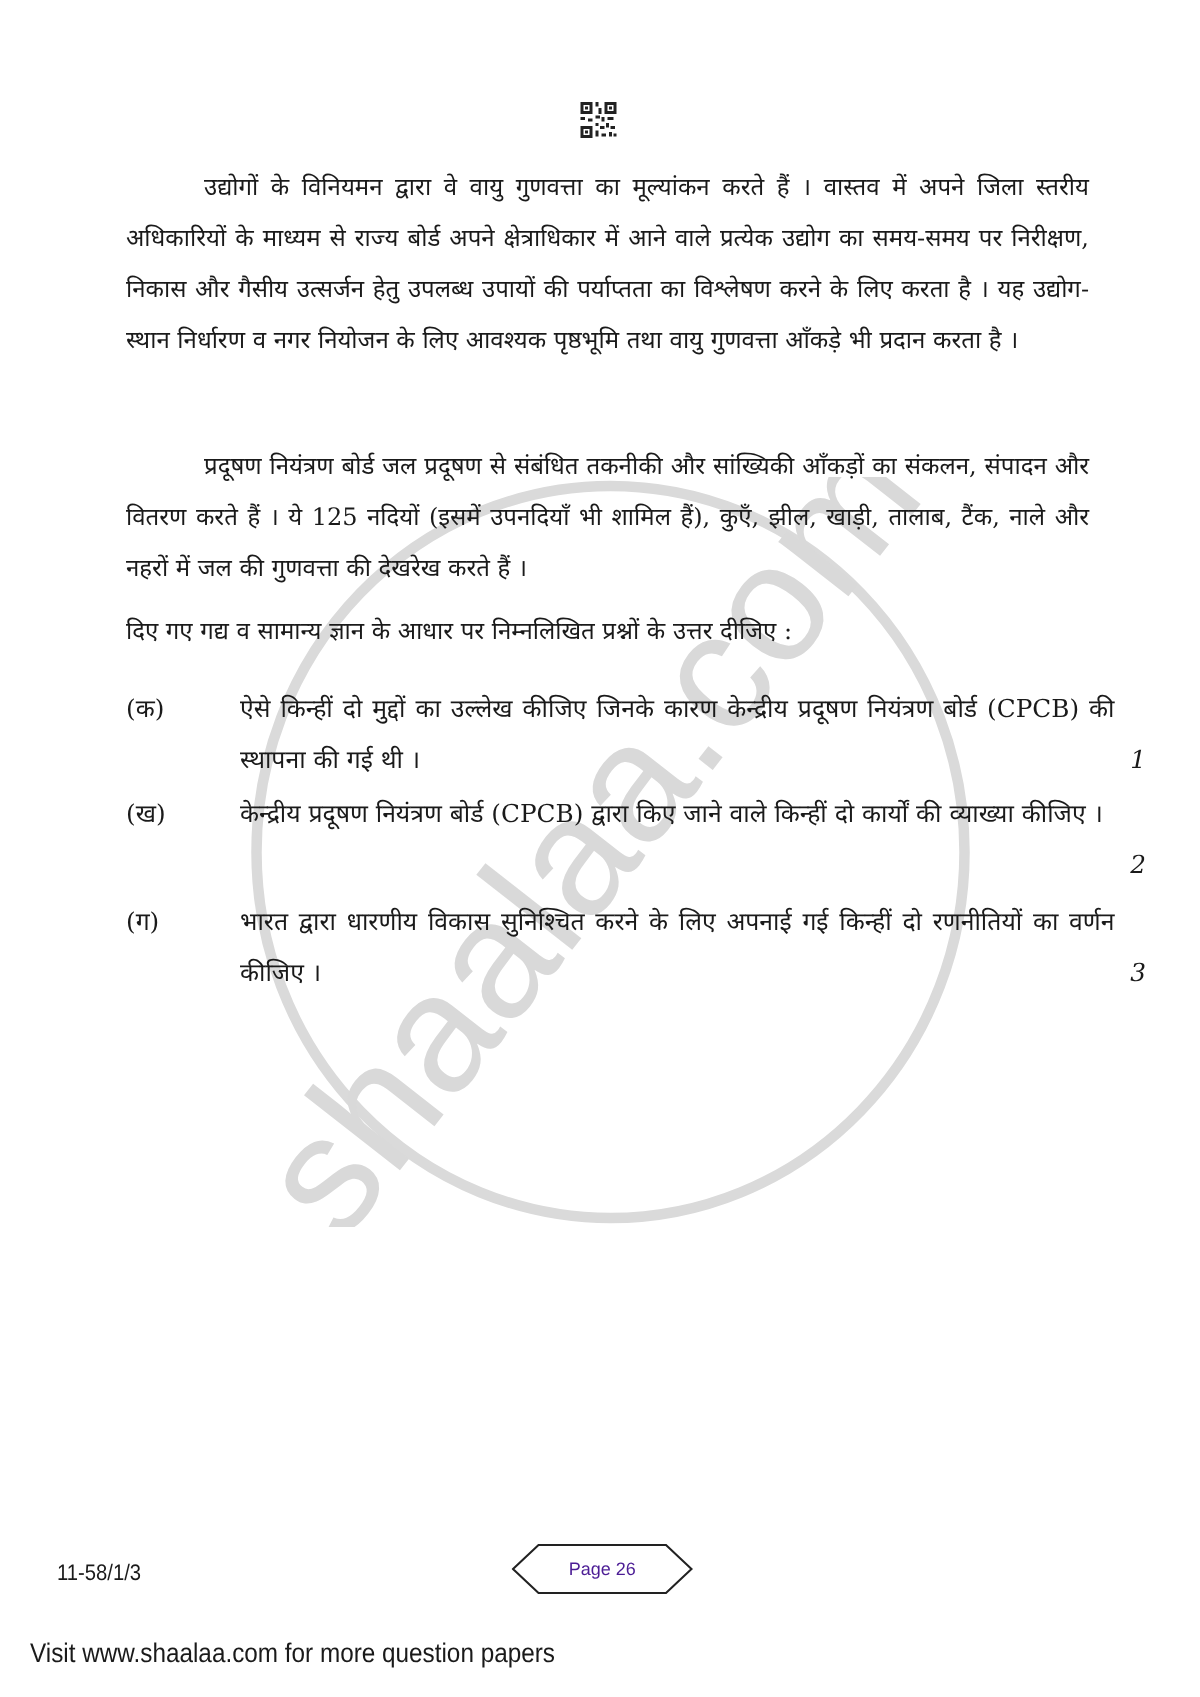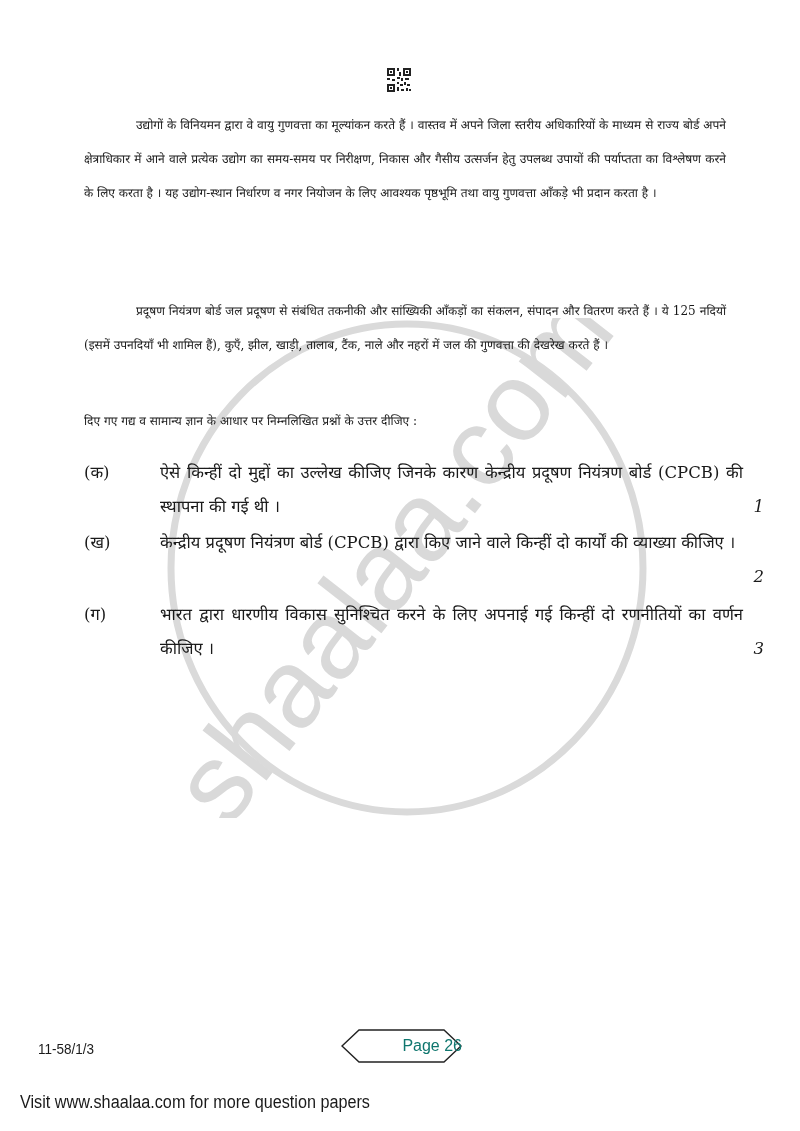--- a/index.html
+++ b/index.html
@@ -19,21 +19,21 @@
       position: absolute;
       left: 386px;
       top: 67px;
       width: 26px;
       height: 26px;
     }
     .para {
       position: absolute;
       left: 84px;
       width: 642px;
-      font-size: 12px;
+      font-size: 16px;
       line-height: 34px;
       text-align: justify;
       text-align-last: left;
       margin: 0;
     }
     .p1 { top: 108px; text-indent: 52px; }
     .p2 { top: 294px; text-indent: 52px; }
     .intro { top: 404px; }
     .q {
       position: absolute;
@@ -96,24 +96,24 @@
       left: 0;
       top: 0;
     }
     .page-label {
       position: absolute;
       left: 0;
       top: 0;
       width: 121px;
       height: 34px;
       line-height: 34px;
-      text-align: right;
+      text-align: center;
       font-family: "Liberation Sans", "DejaVu Sans", sans-serif;
-      font-size: 16px;
-      color: #0f766e;
+      font-size: 12px;
+      color: #4c1d95;
     }
     .visit {
       position: absolute;
       left: 20px;
       top: 1092px;
       font-family: "Liberation Sans", "DejaVu Sans", sans-serif;
       font-size: 18px;
       color: #1a1a1a;
       transform: scaleX(0.9);
       transform-origin: left;

